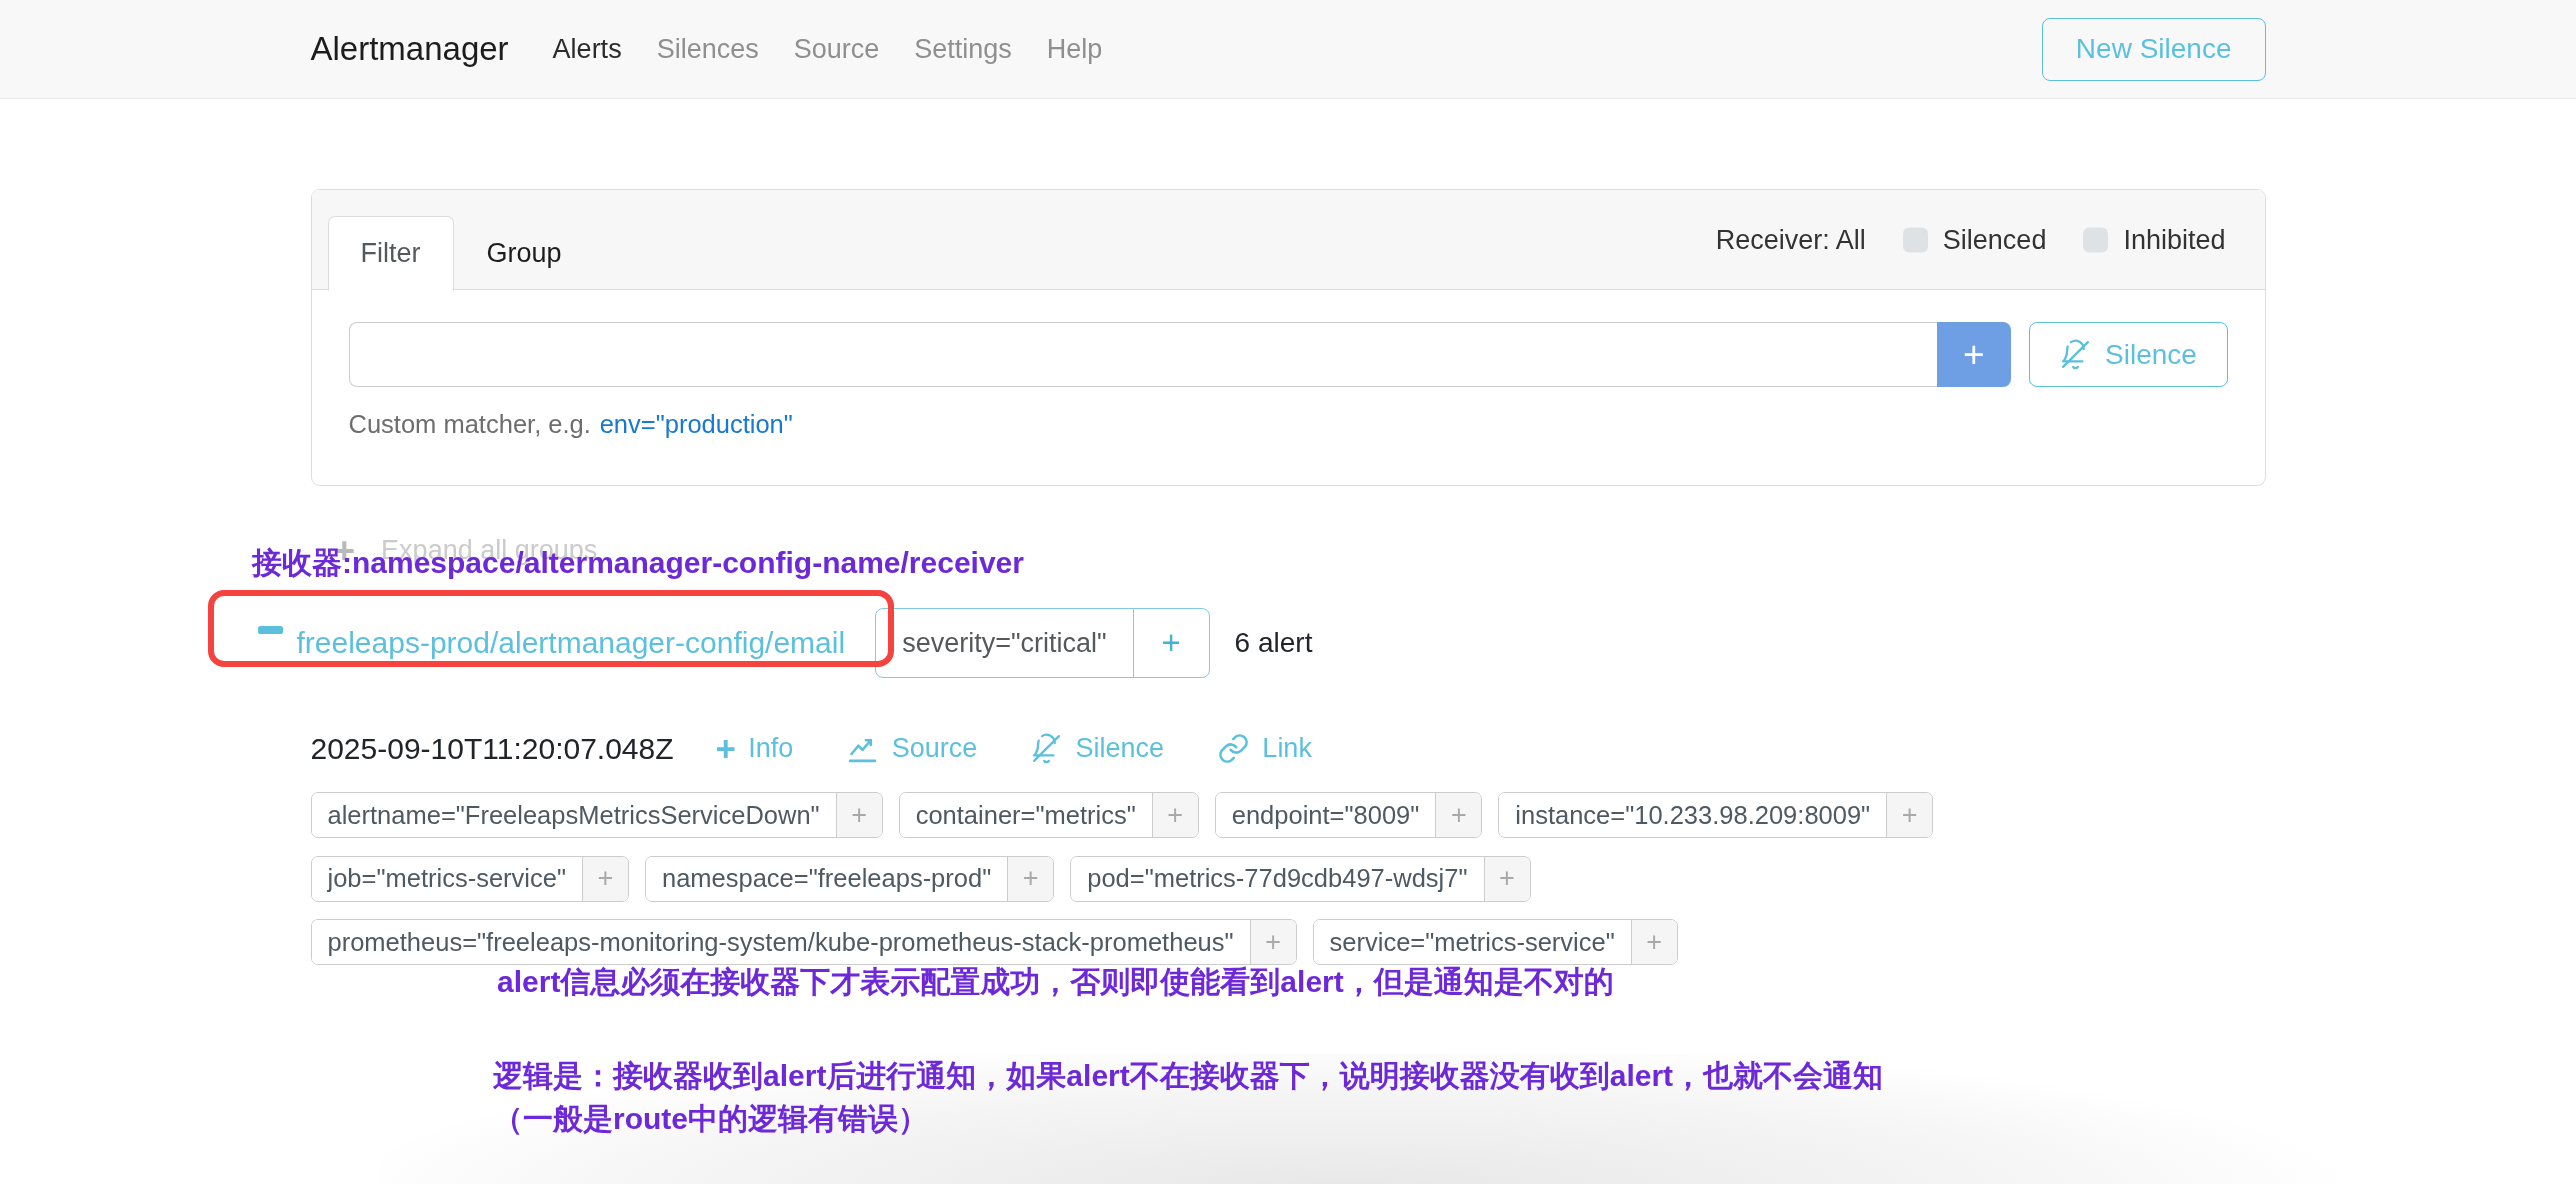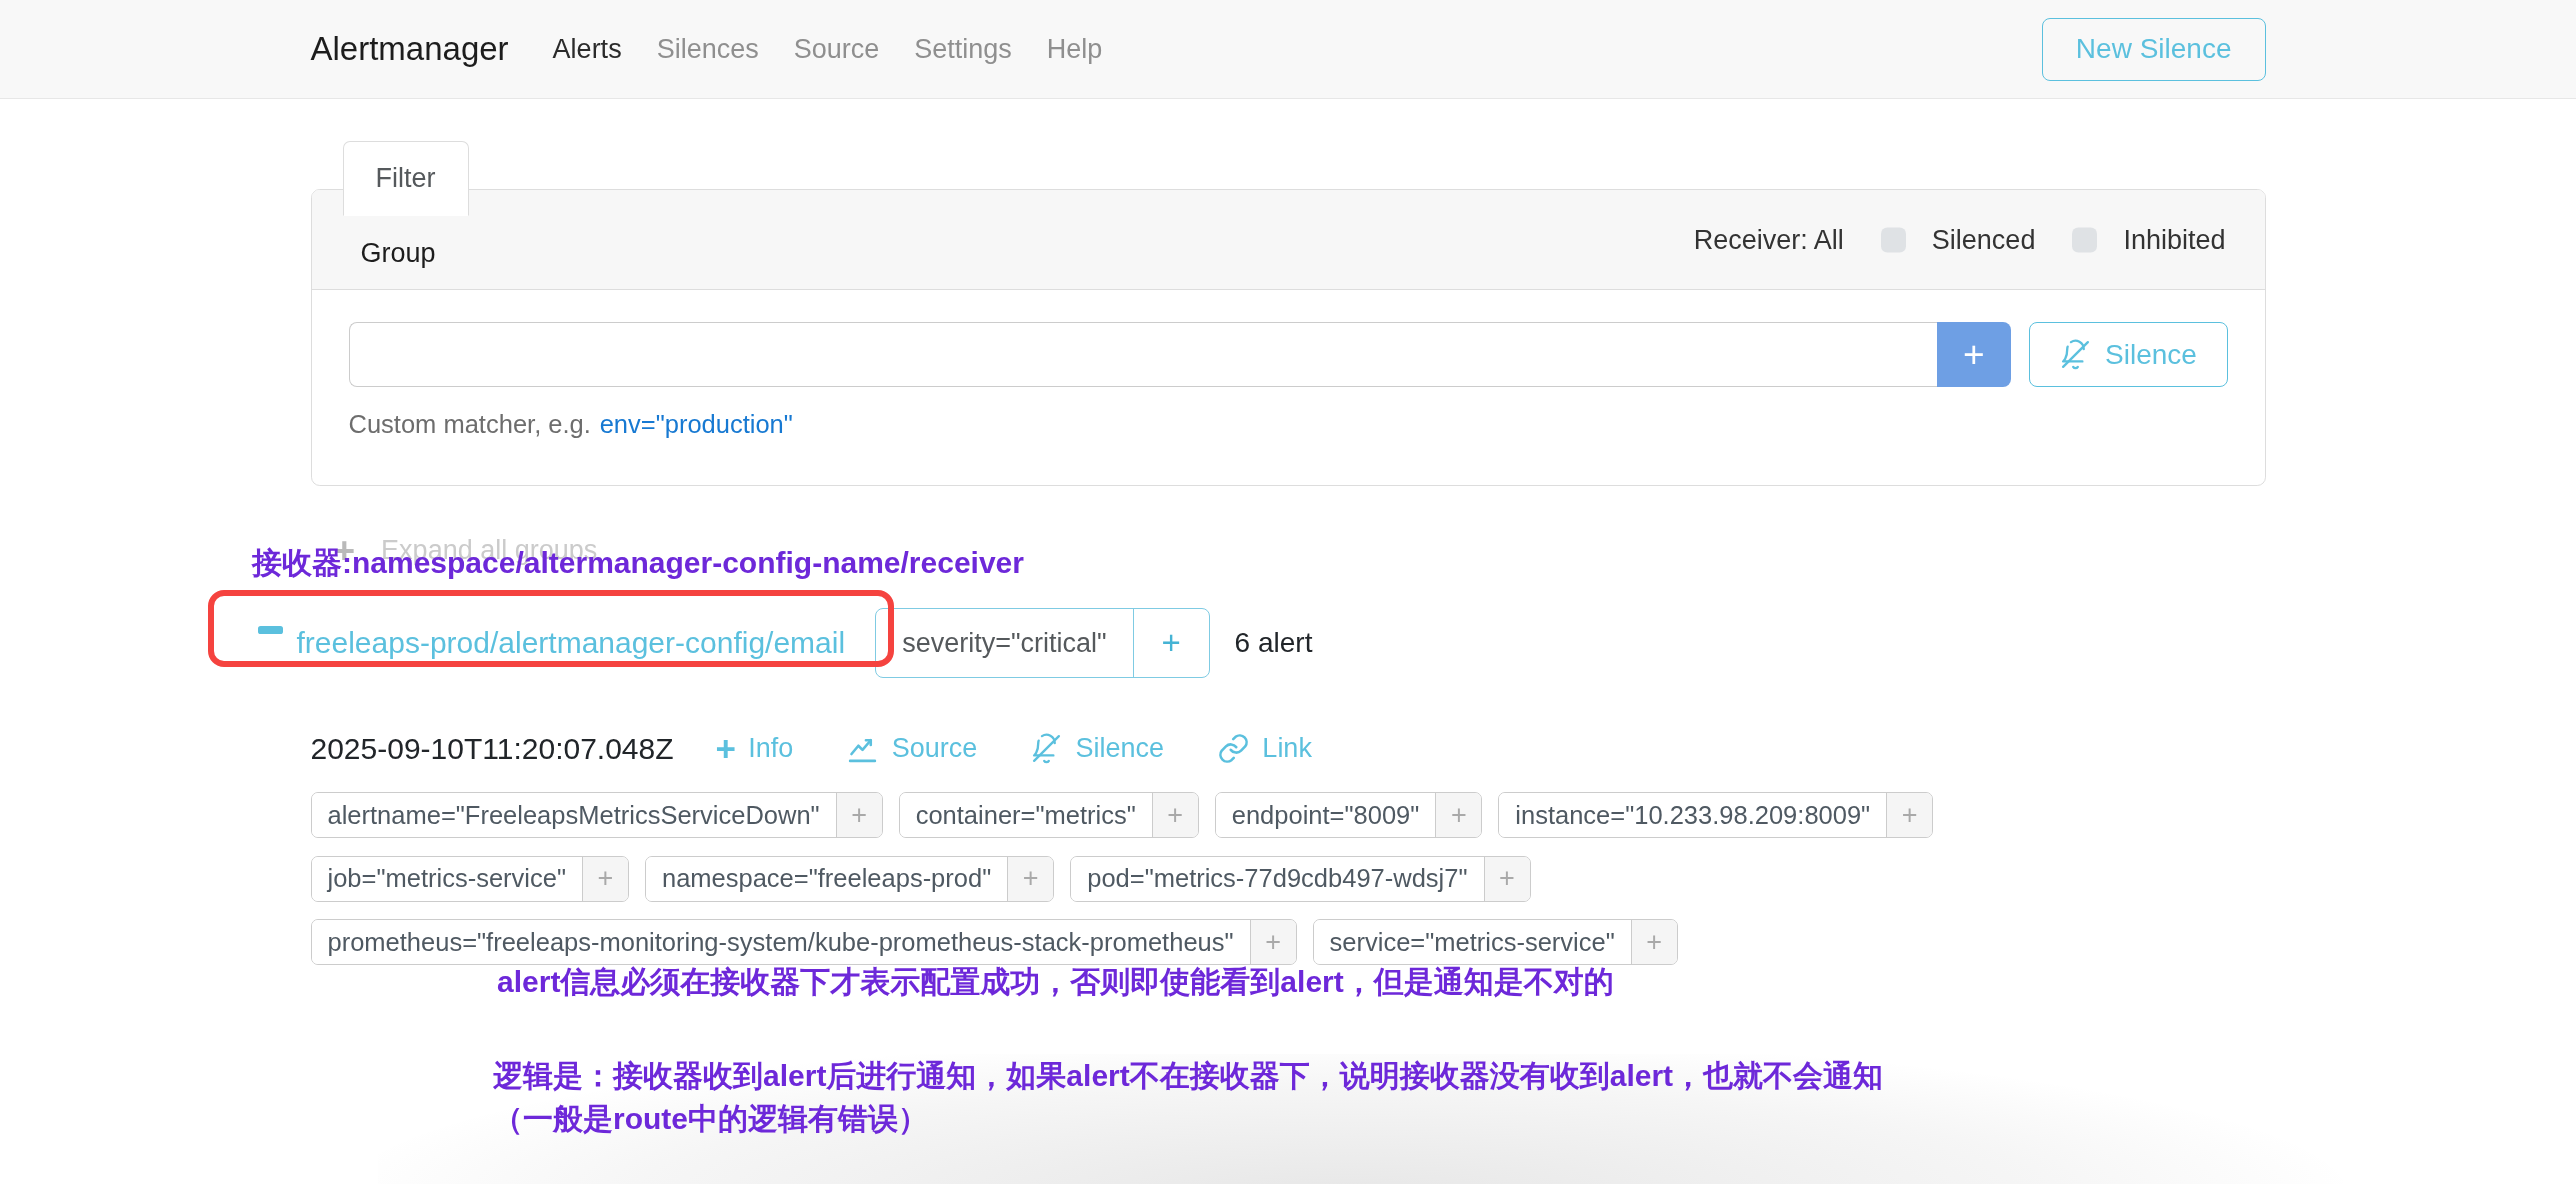--- a/index.html
+++ b/index.html
@@ -43,34 +43,34 @@
     border:1.8px solid #ddd; border-radius:8.8px;
     background:#fff;
   }
   .panel-header {
     position:relative;
     height:100px;
     background:#f7f7f7;
     border-bottom:1.8px solid #ddd;
     border-radius:7px 7px 0 0;
   }
-  .tabs { position:absolute; left:16px; bottom:-1.8px; display:flex; align-items:flex-end;flex-direction:column; }
+  .tabs { position:absolute; left:16px; bottom:-1.8px; display:flex; align-items:flex-end; }
   .tab { font-size:27px; padding:21px 32px; background:transparent; border:1.8px solid transparent; }
   .tab.active {
     background:#fff; color:#55595c;
     border:1.8px solid #ddd; border-bottom-color:#fff;
     border-radius:7px 7px 0 0;
   }
   .tab.inactive { color:#1d1d1d; }
   .header-right {
     position:absolute; right:39px; top:50%; transform:translateY(-50%);
     display:flex; align-items:center; gap:37px;
     font-size:27px; color:#333;
   }
-  .chk-group { display:flex; align-items:center; gap:26px; cursor:pointer; }
+  .chk-group { display:flex; align-items:center; gap:15px; cursor:pointer; }
   .chk { width:25px; height:25px; border-radius:6.2px; background:#dfe2e5; }
 
   .panel-body { padding:32px 37px 46px 37px; }
   .input-row { display:flex; align-items:stretch; }
   .input-group { flex:1; display:flex; }
   .matcher-input {
     flex:1; height:65px;
     border:1.8px solid #ccc; border-right:none;
     border-radius:8px 0 0 8px;
     font-size:26px; padding:0 19.4px; color:#333;

